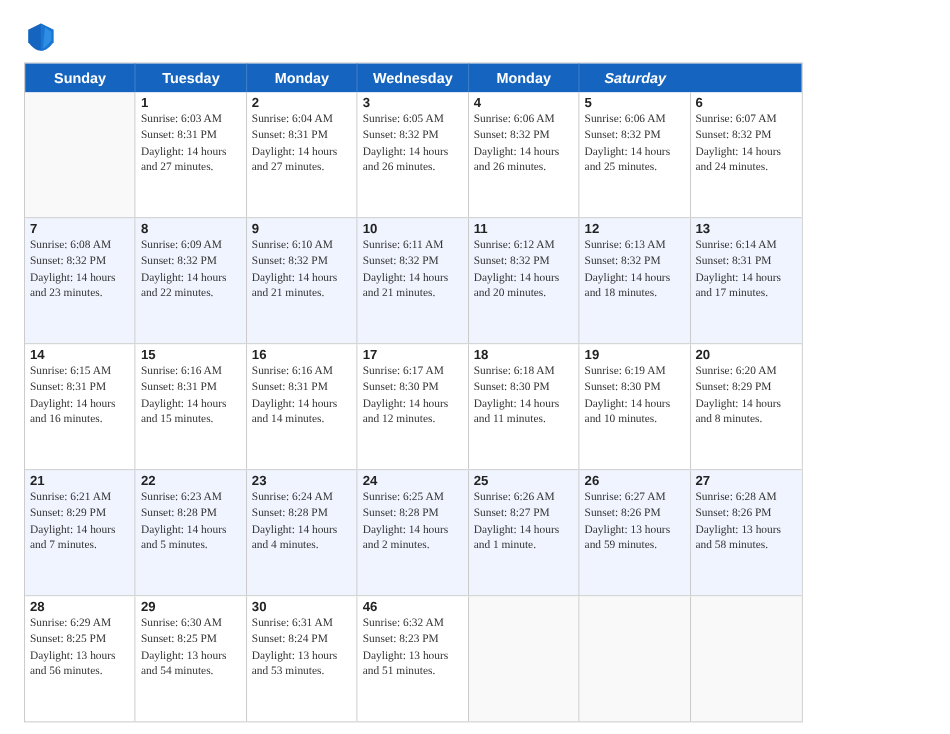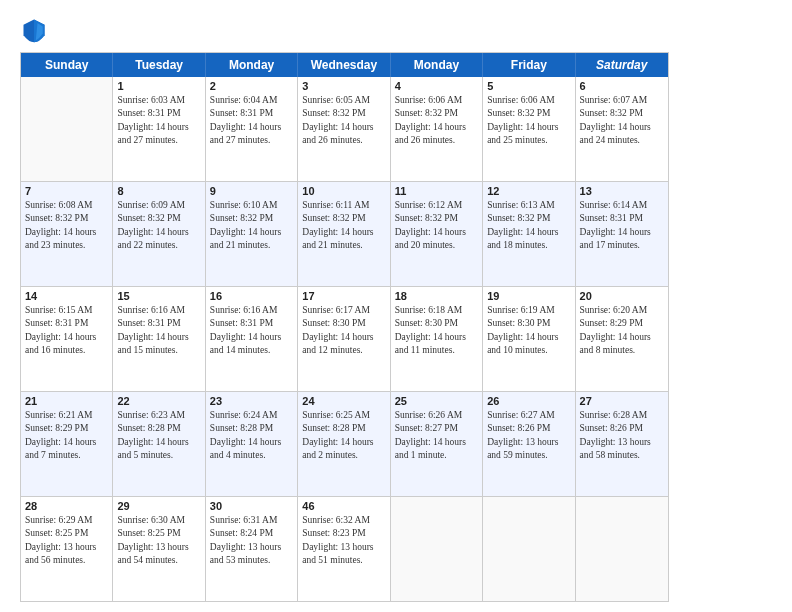--- a/index.html
+++ b/index.html
@@ -146,21 +146,20 @@
     </div>
   </div>
 
   <div class="calendar">
     <div class="cal-header">
     <div class="cal-header-cell">Sunday</div>
         <div class="cal-header-cell">Tuesday</div>
         <div class="cal-header-cell">Monday</div>
         <div class="cal-header-cell">Wednesday</div>
         <div class="cal-header-cell">Monday</div>
-        <div class="cal-header-cell">Friday</div>
         <div class="cal-header-cell">Saturday</div>
       </div>
     <div class="cal-body">
     <div class="cal-row">
           <div class="cal-cell empty"></div>
           <div class="cal-cell">
             <div class="day-num">1</div>
             <div class="day-info">Sunrise: 6:03 AM<br>Sunset: 8:31 PM<br>Daylight: 14 hours and 27 minutes.</div>
           </div>
           <div class="cal-cell">

